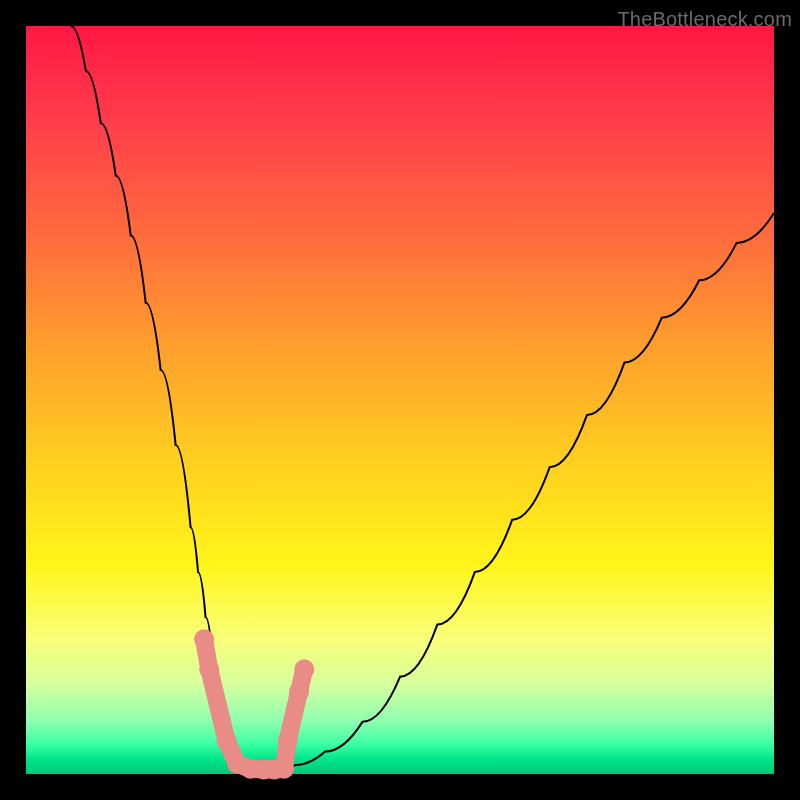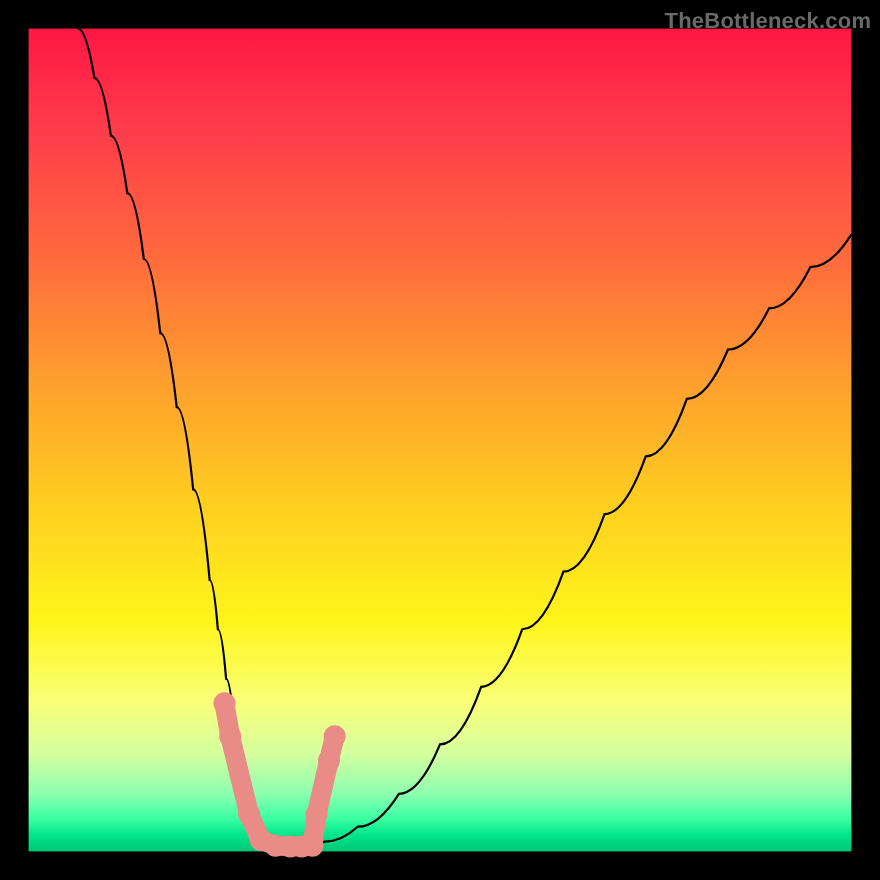--- a/index.html
+++ b/index.html
@@ -31,21 +31,21 @@
       #3cffa3 96%,
       #00e68a 98%,
       #00c774 100%
     );
   }
   .watermark {
     position: absolute;
     top: 8px;
     right: 8px;
     font-size: 20px;
-    font-weight: 700;
+    font-weight: 400;
     color: #6a6a6a;
     letter-spacing: 0.2px;
   }
   svg.plot {
     position: absolute;
     left: 26px;
     top: 26px;
     width: 748px;
     height: 748px;
     overflow: visible;

